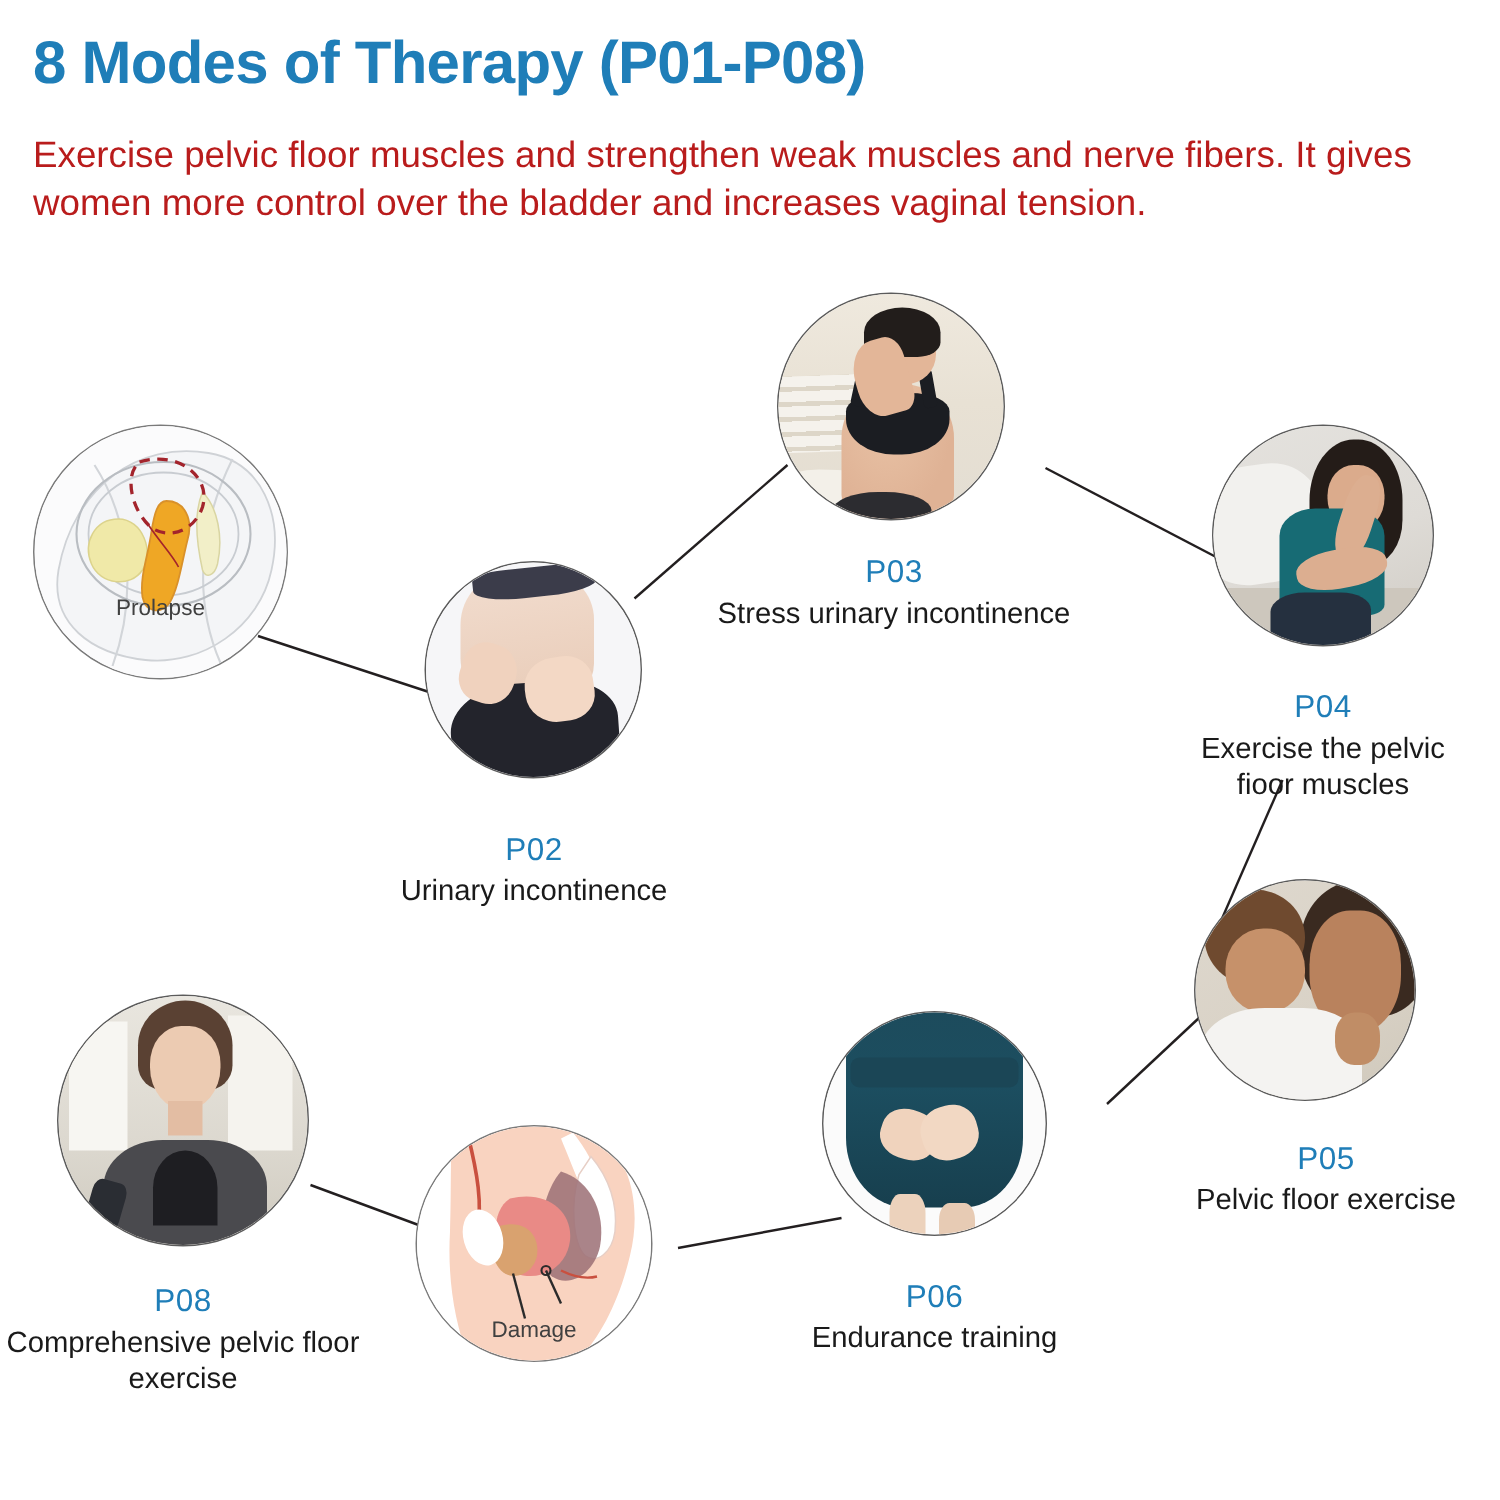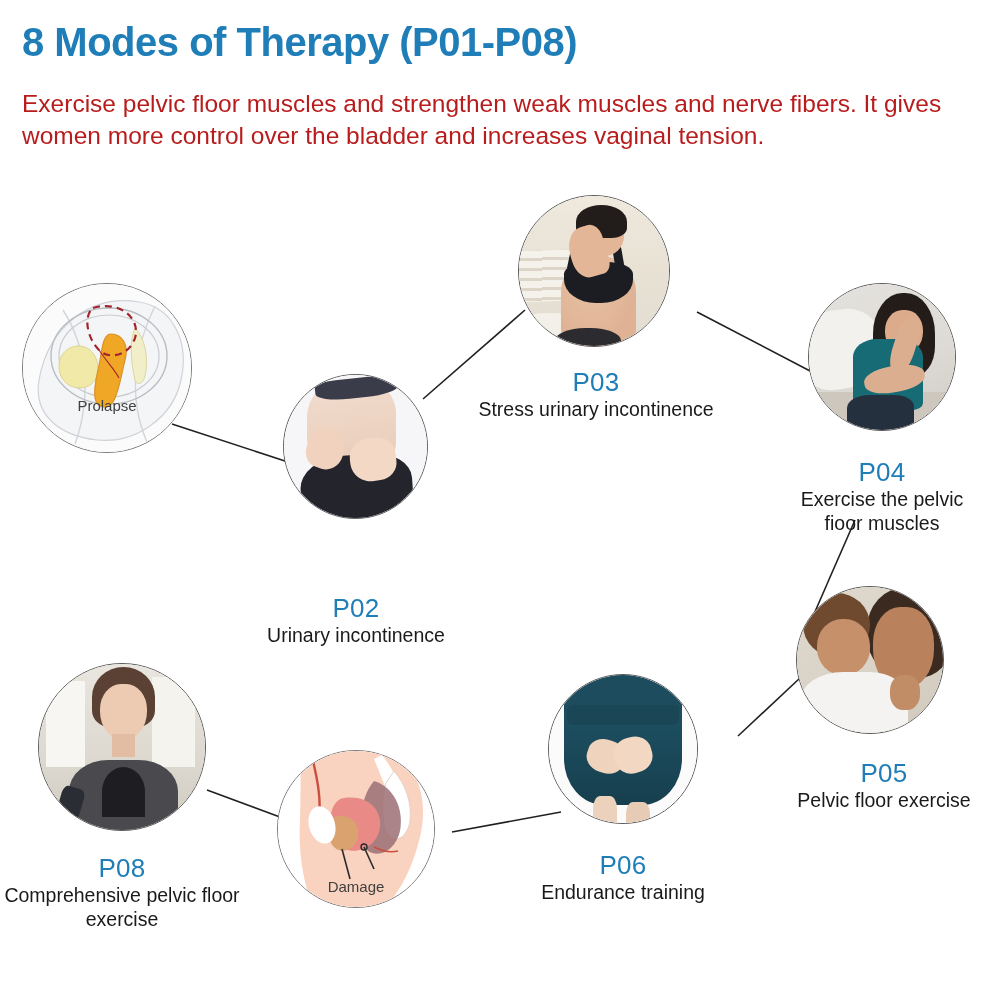--- a/index.html
+++ b/index.html
@@ -27,21 +27,21 @@
 
   
   .node { position: absolute; }
   .bubble {
     position: relative; border-radius: 50%; overflow: hidden;
     border: 1px solid #5b5b5b; background: #fff;
   }
   .bubble.plain { border-color:#7a7a7a; }
   .caption { position: absolute; text-align: center; }
   .pcode {
-    font-size: 26px; color: #1f7eb8; font-weight: 400; line-height: 30px;
+    font-size: 21px; color: #1f7eb8; font-weight: 400; line-height: 30px;
     letter-spacing: 0.3px;
   }
   .pdesc { font-size: 19.5px; color: #1a1a1a; line-height: 24px; }
 
   
   .inner-label {
     position:absolute; left:0; right:0; text-align:center;
     font-size: 15px; color:#404040;
   }
 
@@ -204,21 +204,21 @@
     <div class="bubble p02" style="width:145px;height:145px;">
       <div class="ph">
         <div class="bg"></div>
           <div class="skin"></div>
           <div class="band"></div>
         <div class="pants"></div>
           <div class="handL"></div>
           <div class="handR"></div>
       </div>
     </div>
-    <div class="caption" style="left:-66px; top:178px; width:278px;margin-top:41px;">
+    <div class="caption" style="left:-66px; top:178px; width:278px;">
       <div class="pcode">P02</div>
       <div class="pdesc">Urinary incontinence</div>
     </div>
   </div>
 
   <div class="node" style="left:518px; top:195px;">
     <div class="bubble p03" style="width:152px;height:152px;">
       <div class="ph">
         <div class="bg"></div>
           <div class="headboard"></div>

